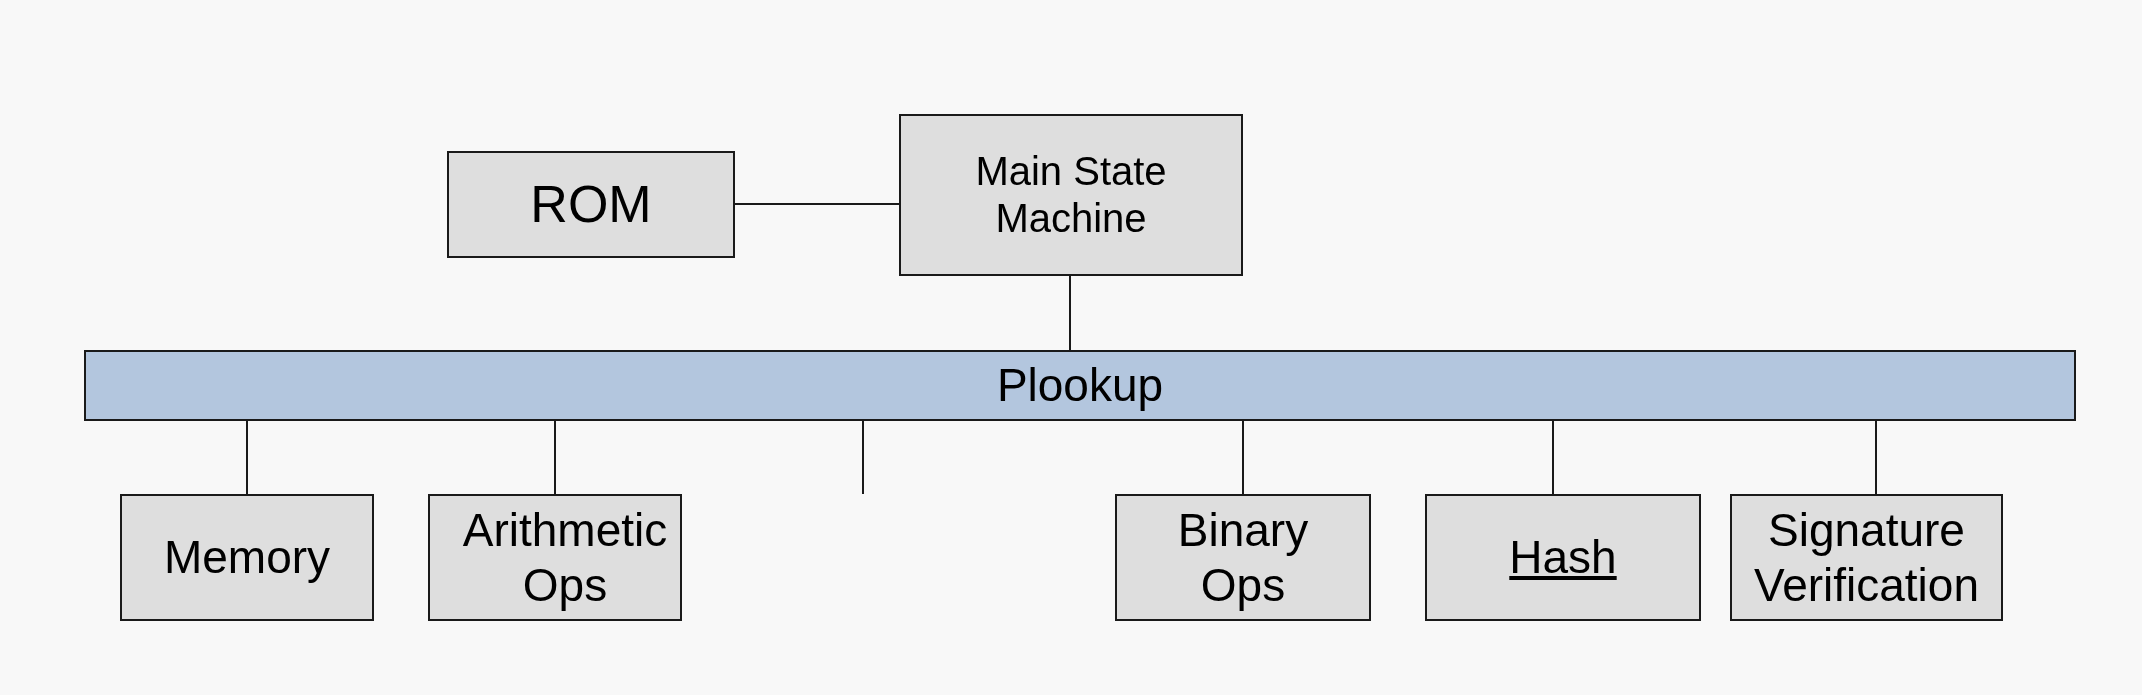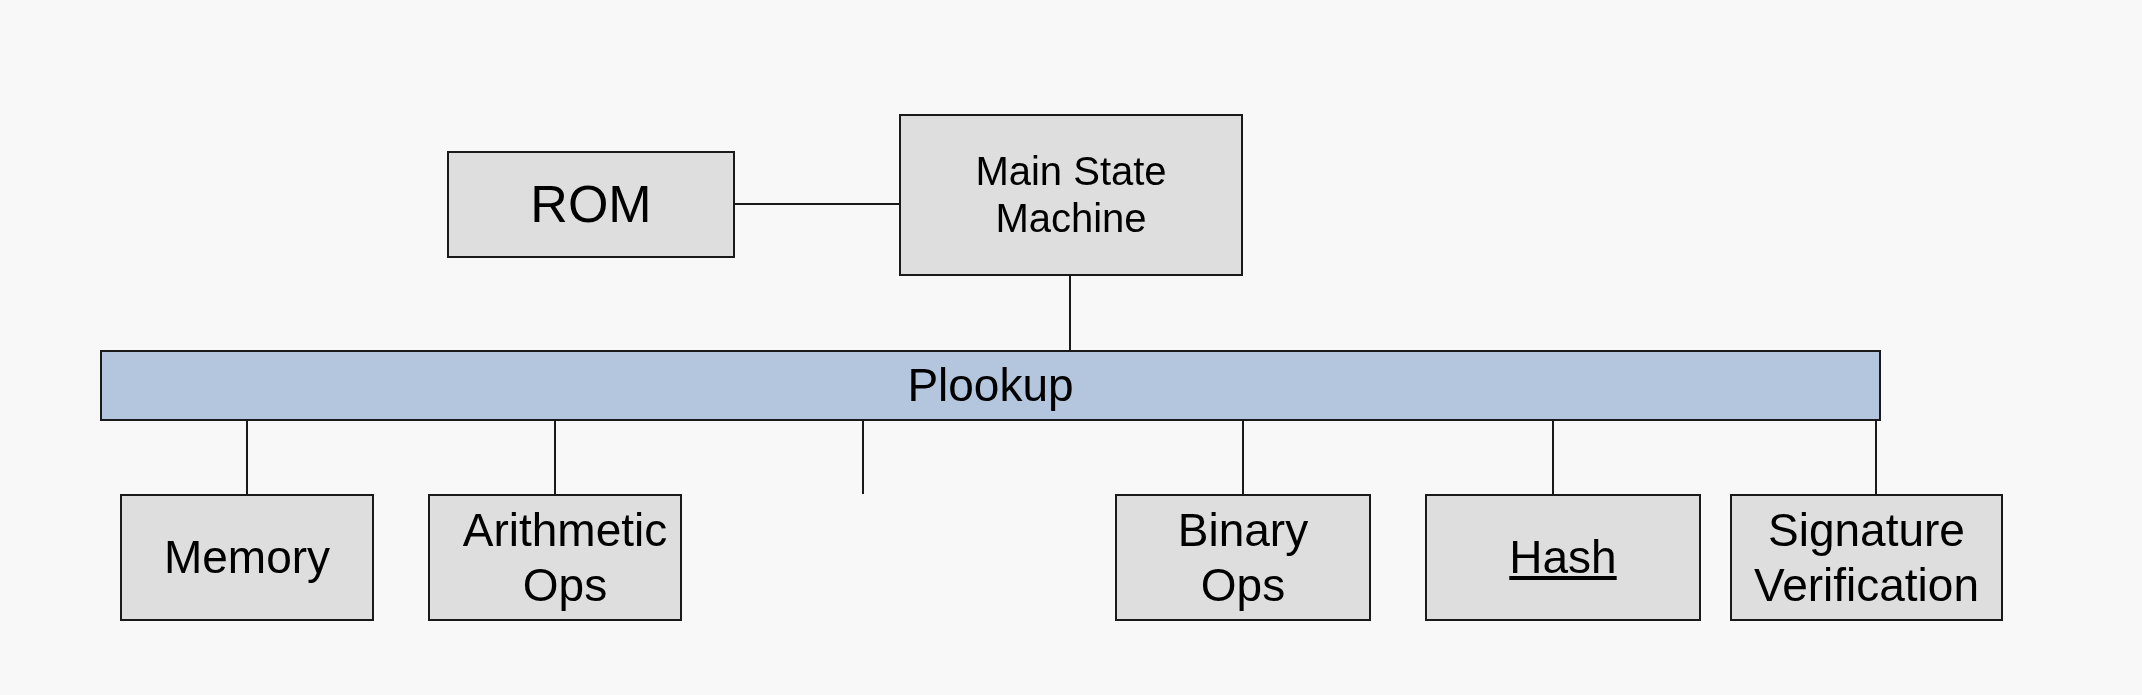--- a/index.html
+++ b/index.html
@@ -43,21 +43,21 @@
     text-align:center;
     line-height:1.18;
   }
   .edge{position:absolute;background:var(--edge);}
   .edge-h{height:2px;}
   .edge-v{width:2px;}
 
   
   .rom{left:447px;top:151px;width:288px;height:107px;font-size:52px;text-align:center;}
   .msm{left:899px;top:114px;width:344px;height:162px;font-size:40px;}
-  .plookup{left:100px;top:350px;width:1781px;height:71px;font-size:46px;}
+  .plookup{left:84px;top:350px;width:1992px;height:71px;font-size:46px;}
 
   
   .e-rom-msm{left:735px;top:203px;width:164px;}
   .e-msm-bus{left:1069px;top:276px;height:74px;}
   .e-child{top:421px;height:73px;}
   .e-memory{left:246px;}
   .e-arithmetic{left:554px;}
   .e-storage{left:862px;}
   .e-binary{left:1242px;}
   .e-hash{left:1552px;}

